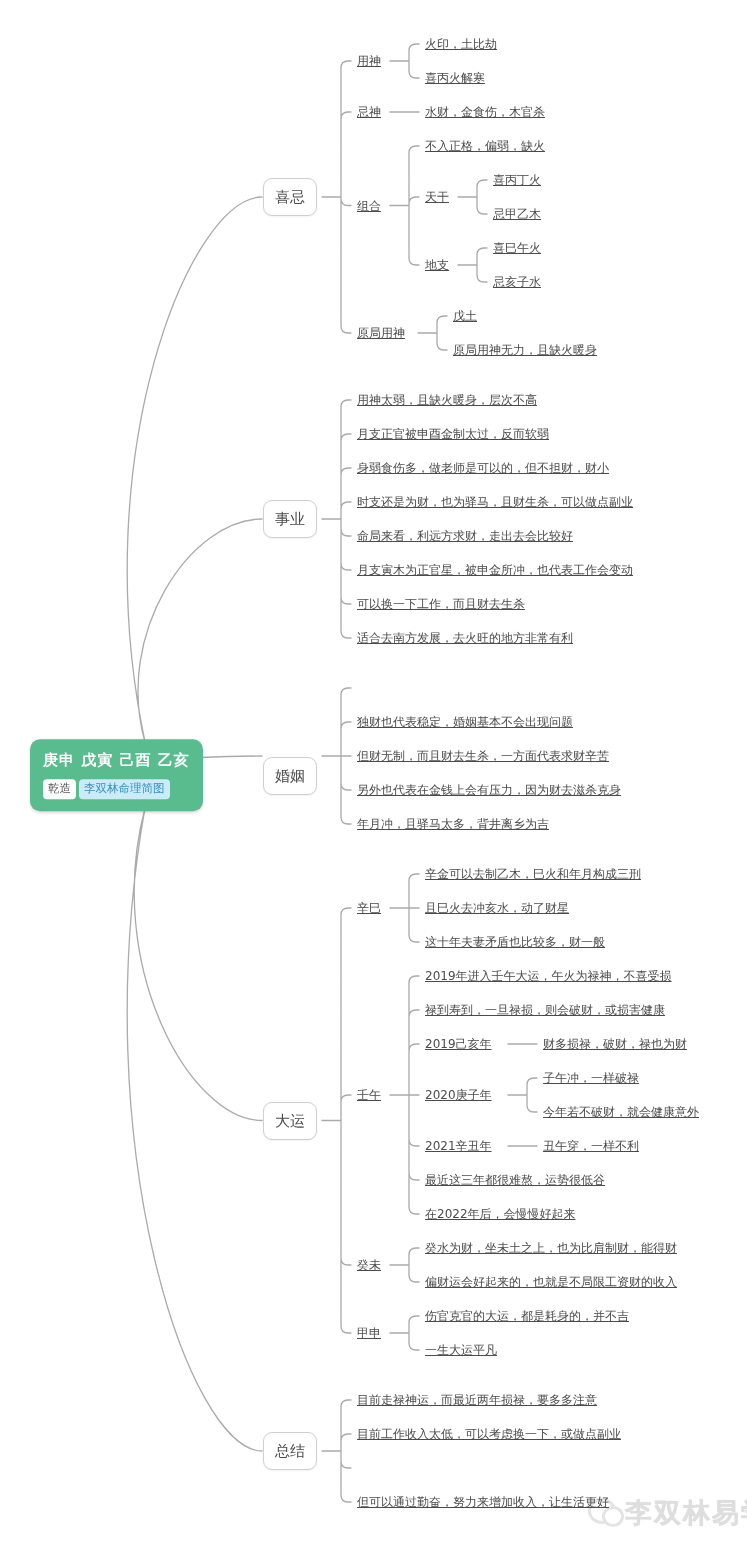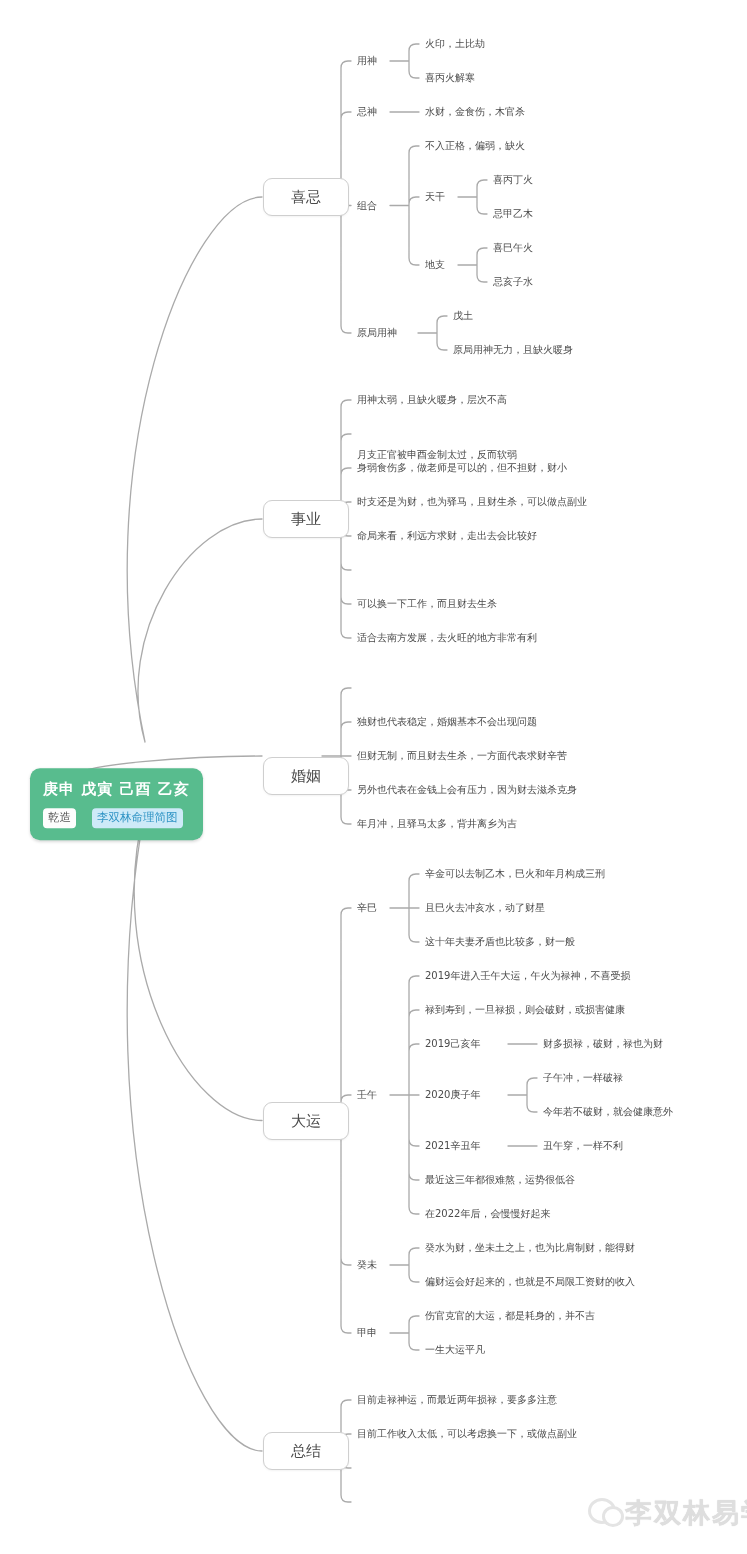--- a/index.html
+++ b/index.html
@@ -1,37 +1,38 @@
 <!DOCTYPE html>
 <html style="--root-bg: #58bc8e; --badge-blue-bg: #cdeaf8; --badge-blue-text: #2e93c4; --node-text: #4b4b4b; --box-border: #cfcfcf;"><head>
 <meta charset="utf-8">
 <style>
   html,body{margin:0;padding:0;background:#ffffff;}
   body{width:747px;height:1554px;overflow:hidden;font-family:"DejaVu Sans",sans-serif;}
   #canvas{position:relative;width:747px;height:1554px;background:#fff;}
   #links{position:absolute;left:0;top:0;}
   .node{
     position:absolute;transform:translateY(-50%);
-    white-space:nowrap;font-size:10px;line-height:20px;
+    white-space:nowrap;font-size:12px;line-height:20px;
     color:var(--node-text,#4b4b4b);
+    text-decoration:underline;
   }
   .branch-box{
     position:absolute;transform:translateY(-50%);
     background:#fff;border:1px solid var(--box-border,#cfcfcf);
-    border-radius:9px;padding:9px 27px;
+    border-radius:9px;padding:9px 11px;
     font-size:15px;line-height:18px;color:#4b4b4b;white-space:nowrap;
     box-shadow:0 1px 2px rgba(0,0,0,0.05);
   }
   .root{
     position:absolute;left:30px;top:775px;transform:translateY(-50%);
     background:var(--root-bg,#58bc8e);border-radius:10px;
-    padding:12px 13px;box-shadow:0 1px 3px rgba(0,0,0,0.15);margin-top:29px;
+    padding:12px 13px;box-shadow:0 1px 3px rgba(0,0,0,0.15);
   }
   .root-title{color:#ffffff;font-weight:bold;font-size:15px;white-space:nowrap;letter-spacing:1px;}
-  .badges{display:flex;gap:16px;margin-top:9px;align-items:flex-start;}
+  .badges{display:flex;gap:3px;margin-top:9px;align-items:flex-start;}
   .badge{font-size:11.5px;line-height:1;padding:4px 5px;border-radius:4px;white-space:nowrap;}
   .badge-white{background:#fdfdfd;color:#555;}
   .badge-blue{background:var(--badge-blue-bg,#cdeaf8);color:var(--badge-blue-text,#2e93c4);}
   .watermark{
     position:absolute;left:625px;top:1513px;transform:translateY(-50%);
     color:#dedede;font-size:27px;font-weight:bold;letter-spacing:2px;white-space:nowrap;
     text-shadow:0 0 1px #d0d0d0;
   }
   .wm-logo{position:absolute;left:588px;top:1496px;width:34px;height:30px;}
   .wm-logo .c1,.wm-logo .c2{position:absolute;border:3px solid #e4e4e4;background:#fff;border-radius:50%;}
@@ -71,24 +72,25 @@
     <div class="node" style="top: 180px; left: 493px;">喜丙丁火</div>
     <div class="node" style="top: 214px; left: 493px;">忌甲乙木</div>
     <div class="node" style="top: 265px; left: 425px;">地支</div>
     <div class="node" style="top: 248px; left: 493px;">喜巳午火</div>
     <div class="node" style="top: 282px; left: 493px;">忌亥子水</div>
     <div class="node" style="top: 333px; left: 357px;">原局用神</div>
     <div class="node" style="top: 316px; left: 453px;">戊土</div>
     <div class="node" style="top: 350px; left: 453px;">原局用神无力，且缺火暖身</div>
     <div class="branch-box" style="top: 519px; left: 263px;">事业</div>
     <div class="node" style="top: 400px; left: 357px;">用神太弱，且缺火暖身，层次不高</div>
-    <div class="node" style="top: 434px; left: 357px; margin-top: 21px;">月支正官被申酉金制太过，反而软弱</div>
+    <div class="node" style="top: 434px; left: 357px;">月支正官被申酉金制太过，反而软弱</div>
     <div class="node" style="top: 468px; left: 357px;">身弱食伤多，做老师是可以的，但不担财，财小</div>
     <div class="node" style="top: 502px; left: 357px;">时支还是为财，也为驿马，且财生杀，可以做点副业</div>
     <div class="node" style="top: 536px; left: 357px;">命局来看，利远方求财，走出去会比较好</div>
+    <div class="node" style="top: 570px; left: 357px;">月支寅木为正官星，被申金所冲，也代表工作会变动</div>
     <div class="node" style="top: 604px; left: 357px;">可以换一下工作，而且财去生杀</div>
     <div class="node" style="top: 638px; left: 357px;">适合去南方发展，去火旺的地方非常有利</div>
     <div class="branch-box" style="top: 756px; left: 263px; margin-top: 20px;">婚姻</div>
     <div class="node" style="top: 722px; left: 357px; text-align: right;">独财也代表稳定，婚姻基本不会出现问题</div>
     <div class="node" style="top: 756px; left: 357px;">但财无制，而且财去生杀，一方面代表求财辛苦</div>
     <div class="node" style="top: 790px; left: 357px;">另外也代表在金钱上会有压力，因为财去滋杀克身</div>
     <div class="node" style="top: 824px; left: 357px;">年月冲，且驿马太多，背井离乡为吉</div>
     <div class="branch-box" style="top: 1120.5px; left: 263px;">大运</div>
     <div class="node" style="top: 908px; left: 357px;">辛巳</div>
     <div class="node" style="top: 874px; left: 425px;">辛金可以去制乙木，巳火和年月构成三刑</div>
@@ -108,13 +110,14 @@
     <div class="node" style="top: 1214px; left: 425px;">在2022年后，会慢慢好起来</div>
     <div class="node" style="top: 1265px; left: 357px;">癸未</div>
     <div class="node" style="top: 1248px; left: 425px;">癸水为财，坐未土之上，也为比肩制财，能得财</div>
     <div class="node" style="top: 1282px; left: 425px;">偏财运会好起来的，也就是不局限工资财的收入</div>
     <div class="node" style="top: 1333px; left: 357px;">甲申</div>
     <div class="node" style="top: 1316px; left: 425px;">伤官克官的大运，都是耗身的，并不吉</div>
     <div class="node" style="top: 1350px; left: 425px;">一生大运平凡</div>
     <div class="branch-box" style="top: 1451px; left: 263px;">总结</div>
     <div class="node" style="top: 1400px; left: 357px;">目前走禄神运，而最近两年损禄，要多多注意</div>
     <div class="node" style="top: 1434px; left: 357px;">目前工作收入太低，可以考虑换一下，或做点副业</div>
+    <div class="node" style="top: 1502px; left: 357px;">但可以通过勤奋，努力来增加收入，让生活更好</div>
   </div>
 
 </body></html>

